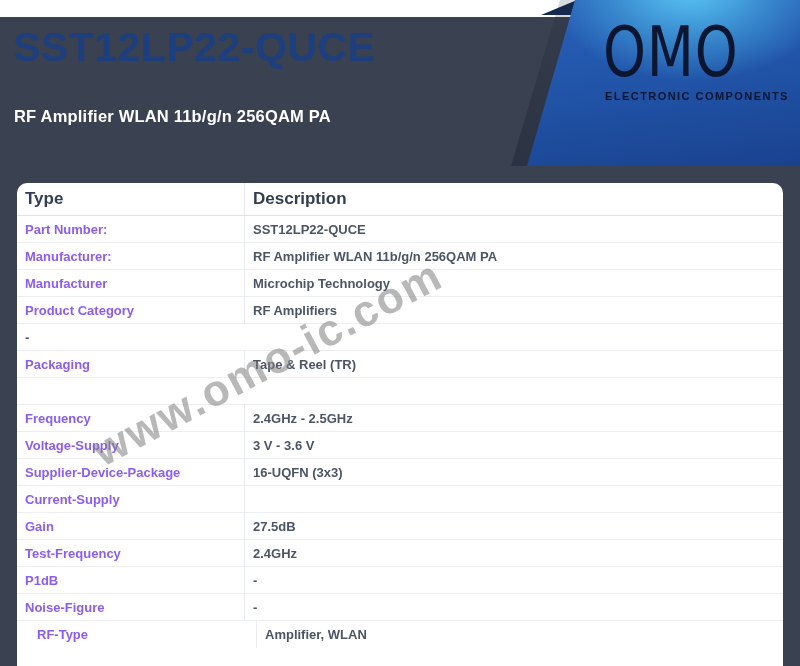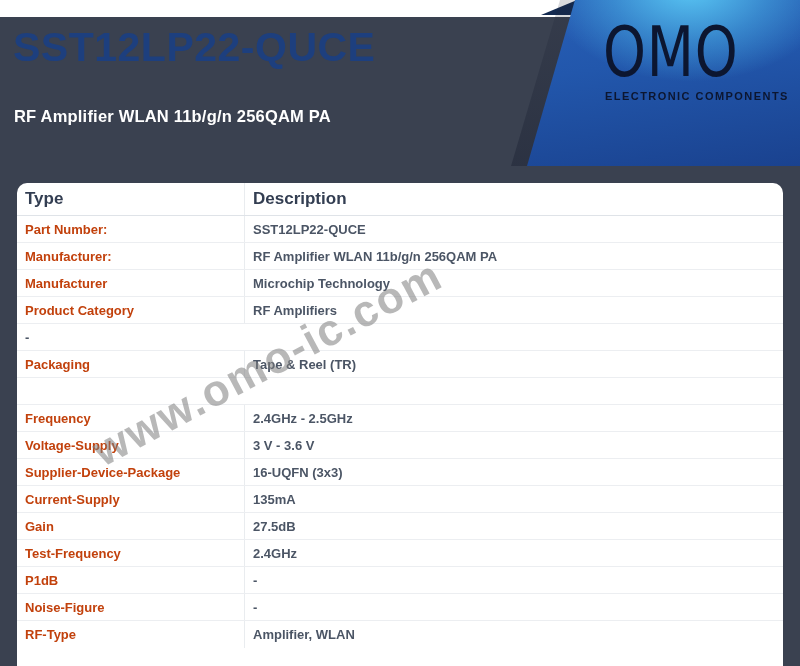--- a/index.html
+++ b/index.html
@@ -41,23 +41,23 @@
   .logo-tagline { margin-top:2px; margin-left:2px; font-size:11px; font-weight:bold;
                 letter-spacing:1.45px; color:#0c1630; white-space:nowrap; }
   
   .card { position:absolute; left:17px; top:183px; width:766px; height:530px;
           background:#ffffff; border-radius:10px; overflow:hidden; }
   .thead { display:flex; height:33px; border-bottom:1px solid #dfe3e8; }
   .th { display:flex; align-items:center; font-size:17px; font-weight:bold; color:#333e52; }
   .col-type  { width:228px; padding-left:8px; border-right:1px solid #e9ecef; flex:none; }
   .col-desc  { flex:1; padding-left:8px; }
   .trow { display:flex; height:27px; border-bottom:1px solid #eceef1; }
-  .trow:last-child { border-bottom:none; }
+  .trow:last-child { border-bottom:none;padding-left:12px; }
   .td { display:flex; align-items:center; font-size:13px; font-weight:bold; white-space:nowrap; }
-  .td.lbl { color:#c2410c; }
+  .td.lbl { color:#8b5cf6; }
   .td.val { color:#4b5565; }
   
   .watermark { position:absolute; left:96px; top:428px; width:500px; height:52px;
                line-height:52px; font-size:44px; font-weight:bold; letter-spacing:2px;
                color:rgba(125,125,125,0.55);
                transform:rotate(-28deg); transform-origin:0 50%;
                pointer-events:none; white-space:nowrap; }
 </style>
 </head>
 <body>
@@ -126,21 +126,20 @@
         <div class="td val col-desc">3 V - 3.6 V</div>
       </div>
 
       <div class="trow">
         <div class="td lbl col-type">Supplier-Device-Package</div>
         <div class="td val col-desc">16-UQFN (3x3)</div>
       </div>
 
       <div class="trow">
         <div class="td lbl col-type">Current-Supply</div>
-        <div class="td val col-desc">135mA</div>
       </div>
 
       <div class="trow">
         <div class="td lbl col-type">Gain</div>
         <div class="td val col-desc">27.5dB</div>
       </div>
 
       <div class="trow">
         <div class="td lbl col-type">Test-Frequency</div>
         <div class="td val col-desc">2.4GHz</div>

